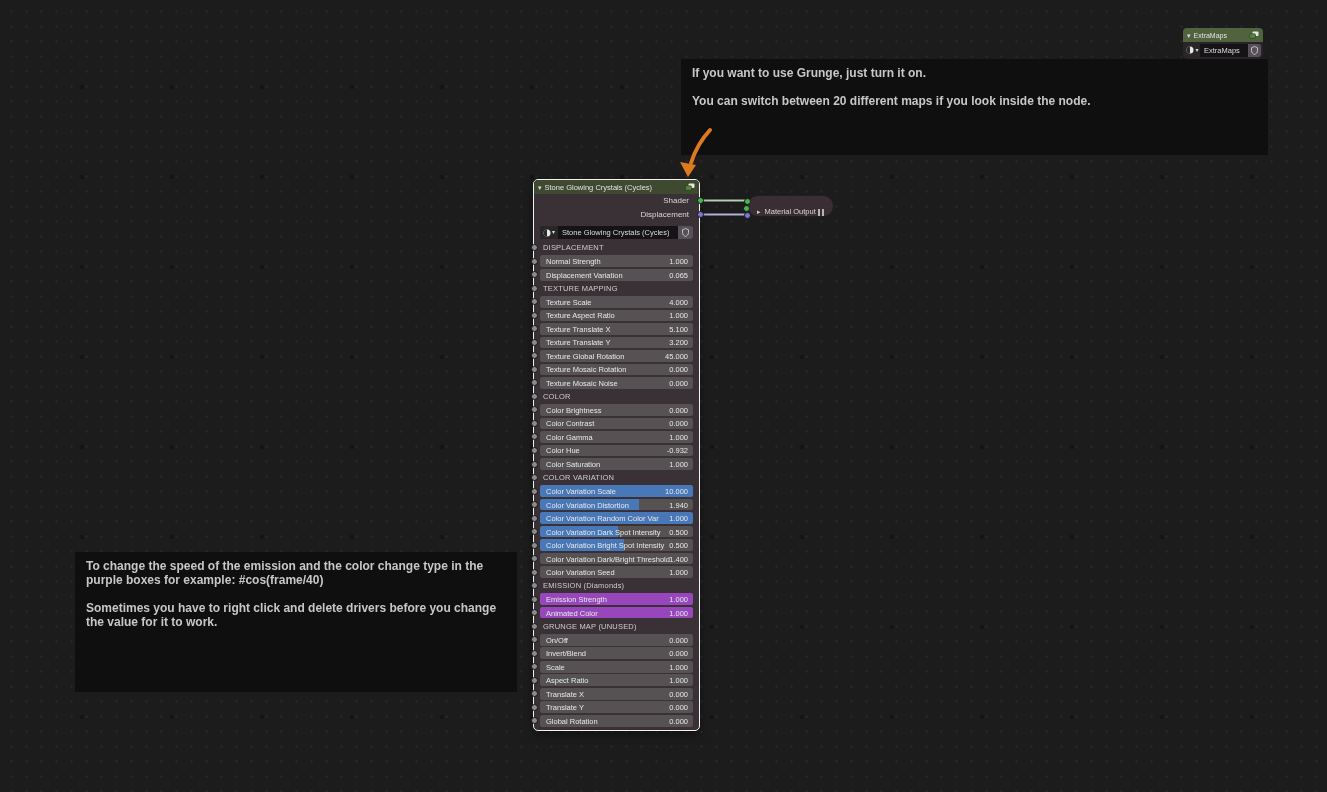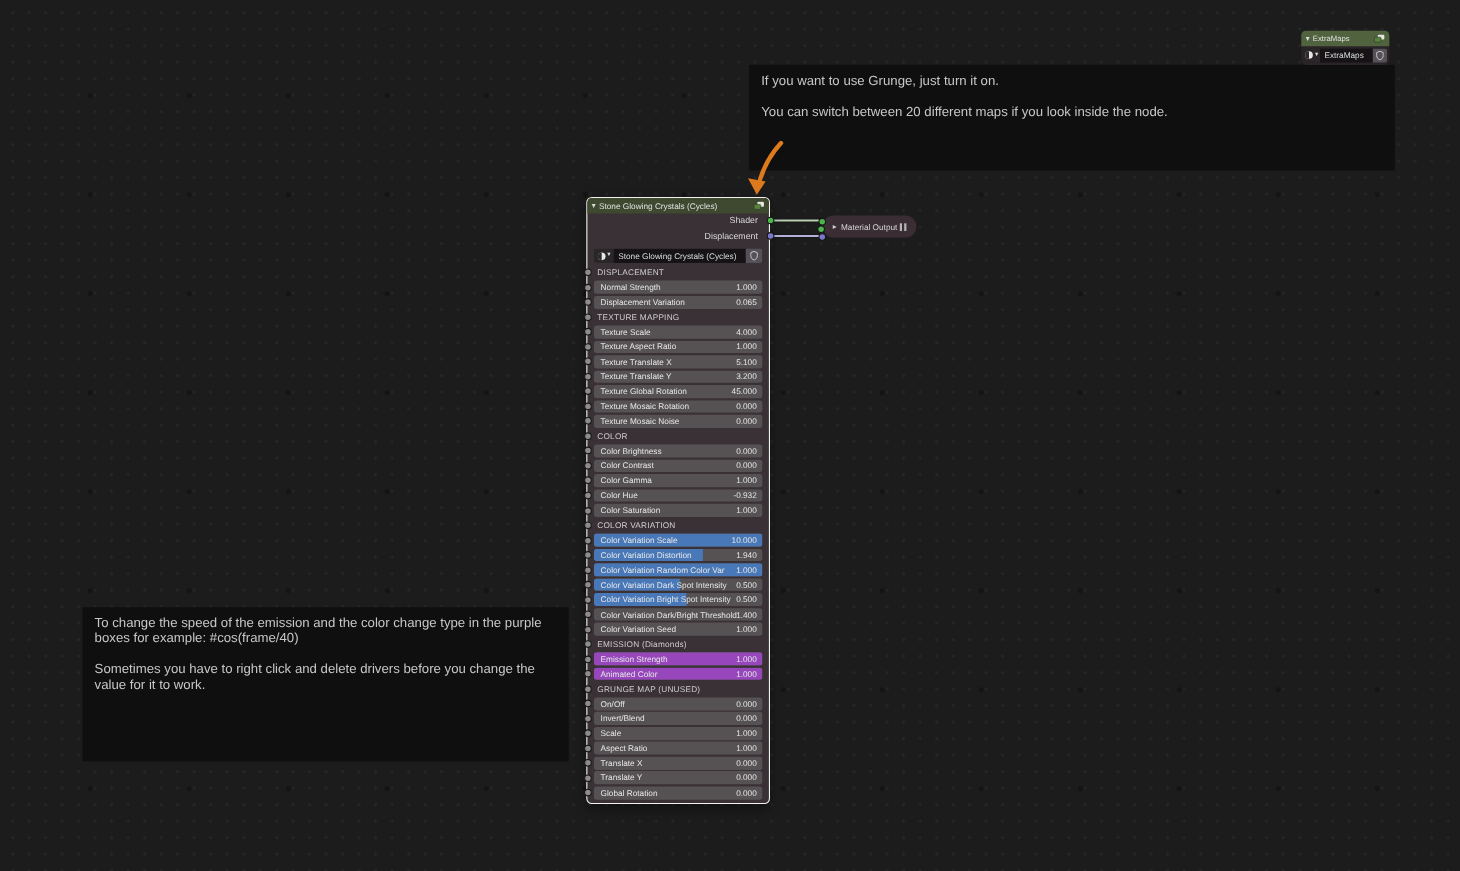--- a/index.html
+++ b/index.html
@@ -10,21 +10,21 @@
     background-color:#1c1c1c;
     background-image:
       radial-gradient(circle,#141414 2px, transparent 2.6px),
       radial-gradient(circle,#262626 1.1px, transparent 1.5px);
     background-size: 90px 90px, 15px 15px;
     background-position: 37px 42px, 4px 4px;
   }
   
   .note {
     position:absolute; background:rgba(15,15,15,.96); color:#c7c7c7;
-    font-size:12px; line-height:14px; z-index:1; padding:7px 11px;
+    font-size:12px; line-height:14px; z-index:1; padding:7px 11px;font-weight:bold;
   }
   .note p { margin-bottom:14px; }
   #note-top { left:681px; top:59px; width:587px; height:96px; }
   #note-bottom { left:75px; top:552px; width:442px; height:140px; }
 
   
   .node { position:absolute; z-index:5; border-radius:5px; }
   .node-header {
     height:14px; display:flex; align-items:center; gap:3px;
     border-radius:4px 4px 0 0; padding:0 4px; color:#e2e2e2; font-size:7.5px;
@@ -72,21 +72,21 @@
   #extra-node { left:1183px; top:28px; width:80px; background:#2a2327; }
   #extra-node .node-header { background:#50633e; height:14px; font-size:7px; }
   #extra-node .node-body { padding:1.5px 2px 2px; border-radius:0 0 4px 4px; }
   #extra-node .datablock { position:relative; left:0; right:0; height:13px; }
   #extra-node .db-icon-btn { width:15px; }
   #extra-node .db-shield { width:13px; }
 
   
   #mat-out { left:747px; top:195px; width:87px; height:22px; border-radius:11px;
              background:#3a2d33; border:1px solid #1f1f1f; display:flex;
-             align-items:center; color:#d6d6d6; }
+             align-items:flex-end; color:#d6d6d6; }
   #mat-out .tri { font-size:7px; color:#cccccc; margin-left:9px; }
   #mat-out .lbl { font-size:7.5px; margin-left:4px; white-space:nowrap; }
   #mat-out .bars { margin-left:auto; margin-right:9px; display:flex; gap:2.5px; }
   #mat-out .bars i { display:block; width:2px; height:7px; background:#b5b5b5; }
 
   #overlay-svg { position:absolute; left:0; top:0; z-index:4; pointer-events:none; }
 </style>
 </head>
 <body>
 

